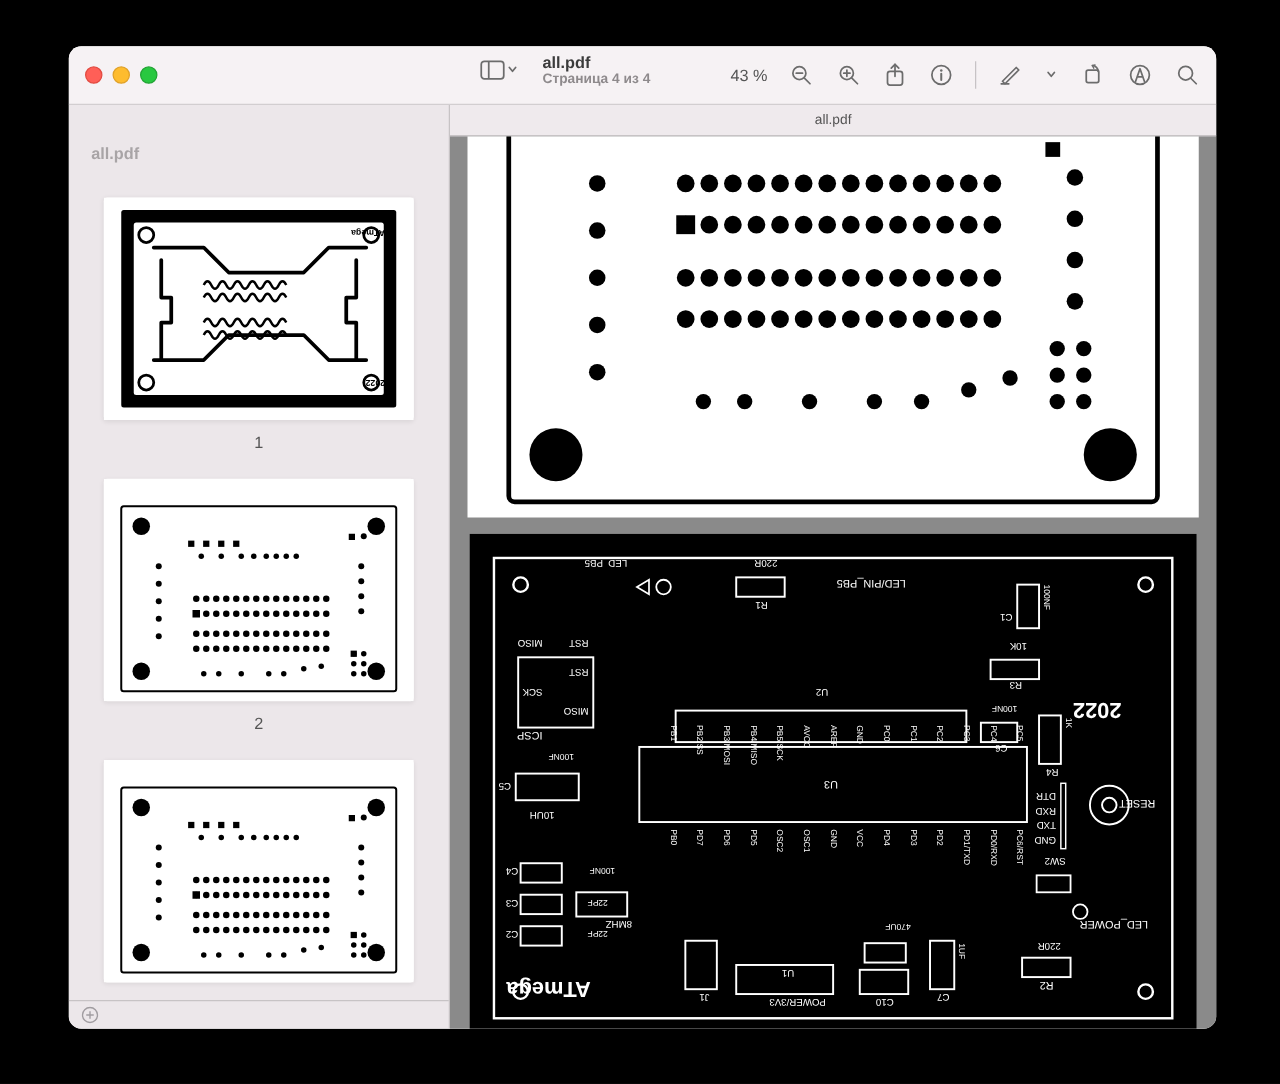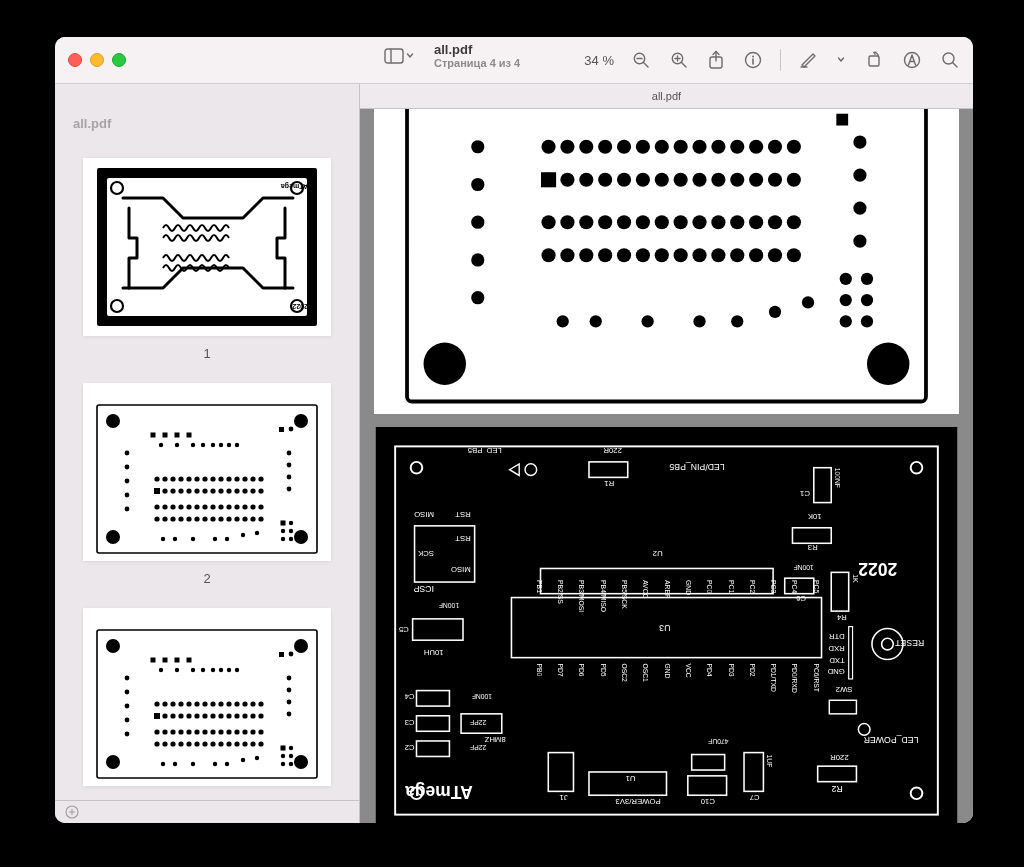--- a/index.html
+++ b/index.html
@@ -79,21 +79,21 @@
           <polyline points="1.5,6 4,9 6.5,6" fill="none" stroke="currentColor" stroke-width="1.4" stroke-linecap="round" stroke-linejoin="round"></polyline>
         </svg>
       </button>
       <div class="title-meta">
         <span class="t1">all.pdf</span>
         <span class="t2">Страница 4 из 4</span>
       </div>
     </div>
 
     <div class="toolbar">
-      <span class="zoom-text">34 %</span>
+      <span class="zoom-text">43 %</span>
       <button class="icon-btn">
         <svg width="18" height="18" viewBox="0 0 18 18">
           <circle cx="7.5" cy="7.5" r="5.2" fill="none" stroke="currentColor" stroke-width="1.4"></circle>
           <line x1="11.5" y1="11.5" x2="16" y2="16" stroke="currentColor" stroke-width="1.4" stroke-linecap="round"></line>
           <line x1="5" y1="7.5" x2="10" y2="7.5" stroke="currentColor" stroke-width="1.4" stroke-linecap="round"></line>
         </svg>
       </button>
       <button class="icon-btn">
         <svg width="18" height="18" viewBox="0 0 18 18">
           <circle cx="7.5" cy="7.5" r="5.2" fill="none" stroke="currentColor" stroke-width="1.4"></circle>

